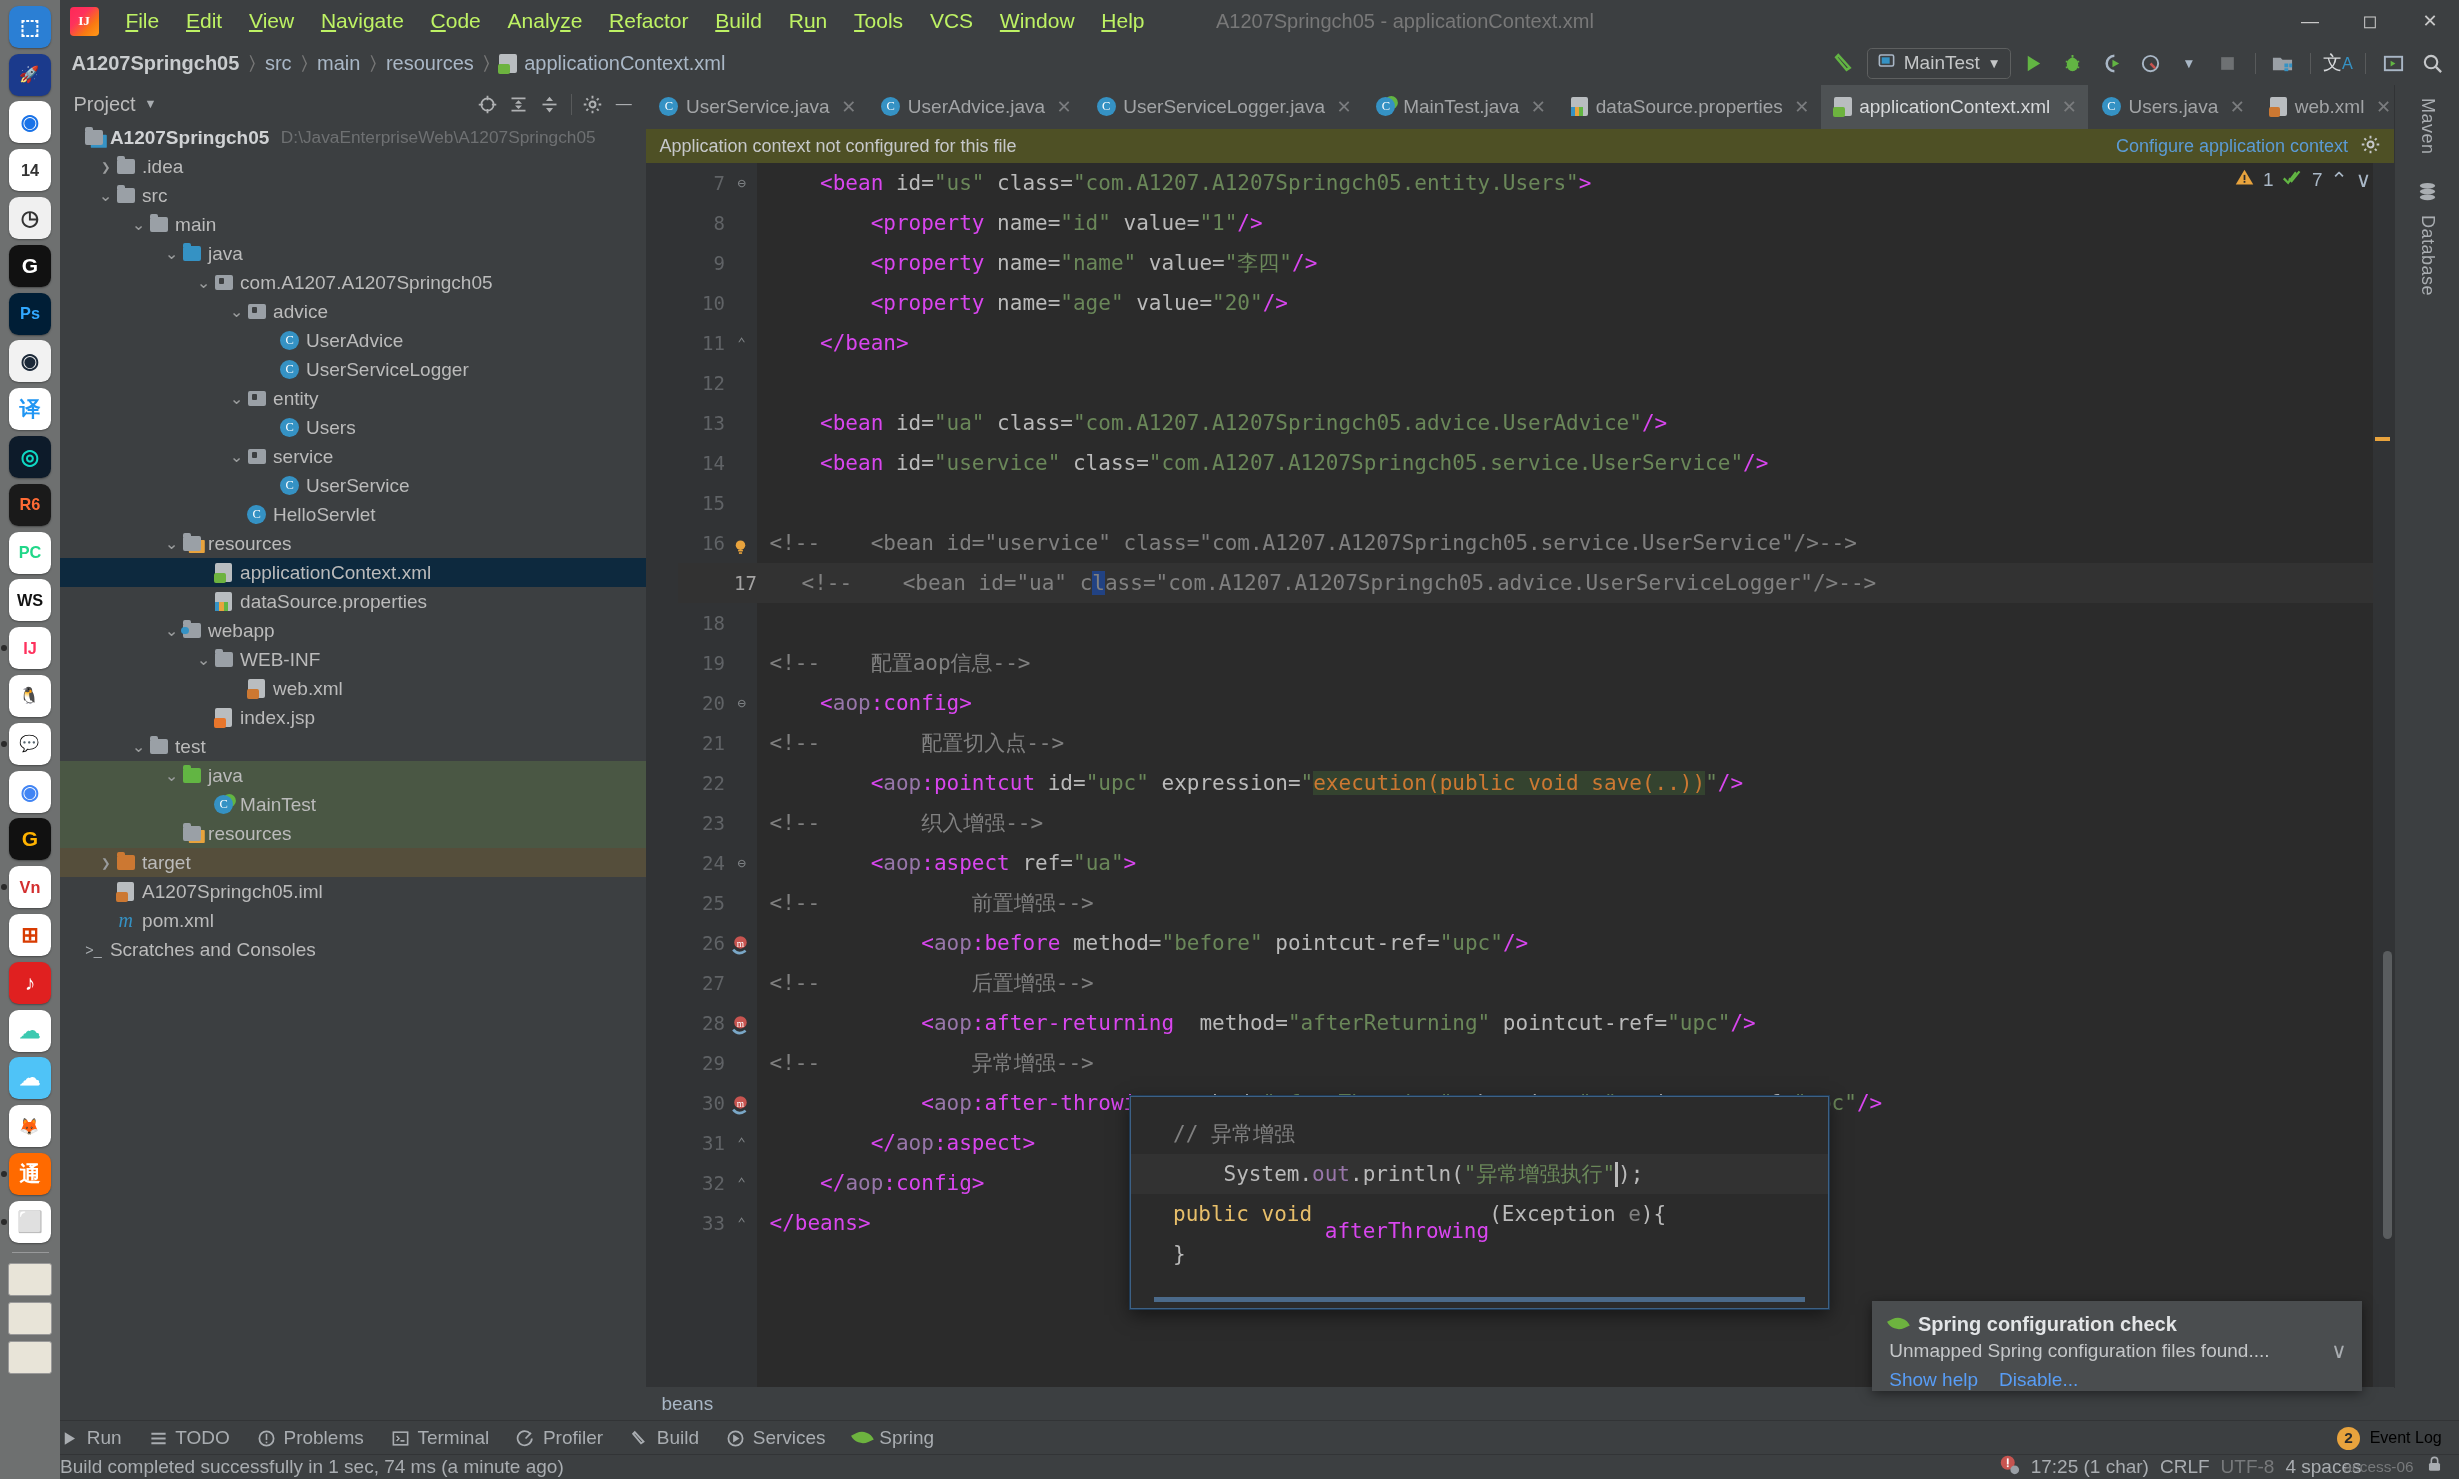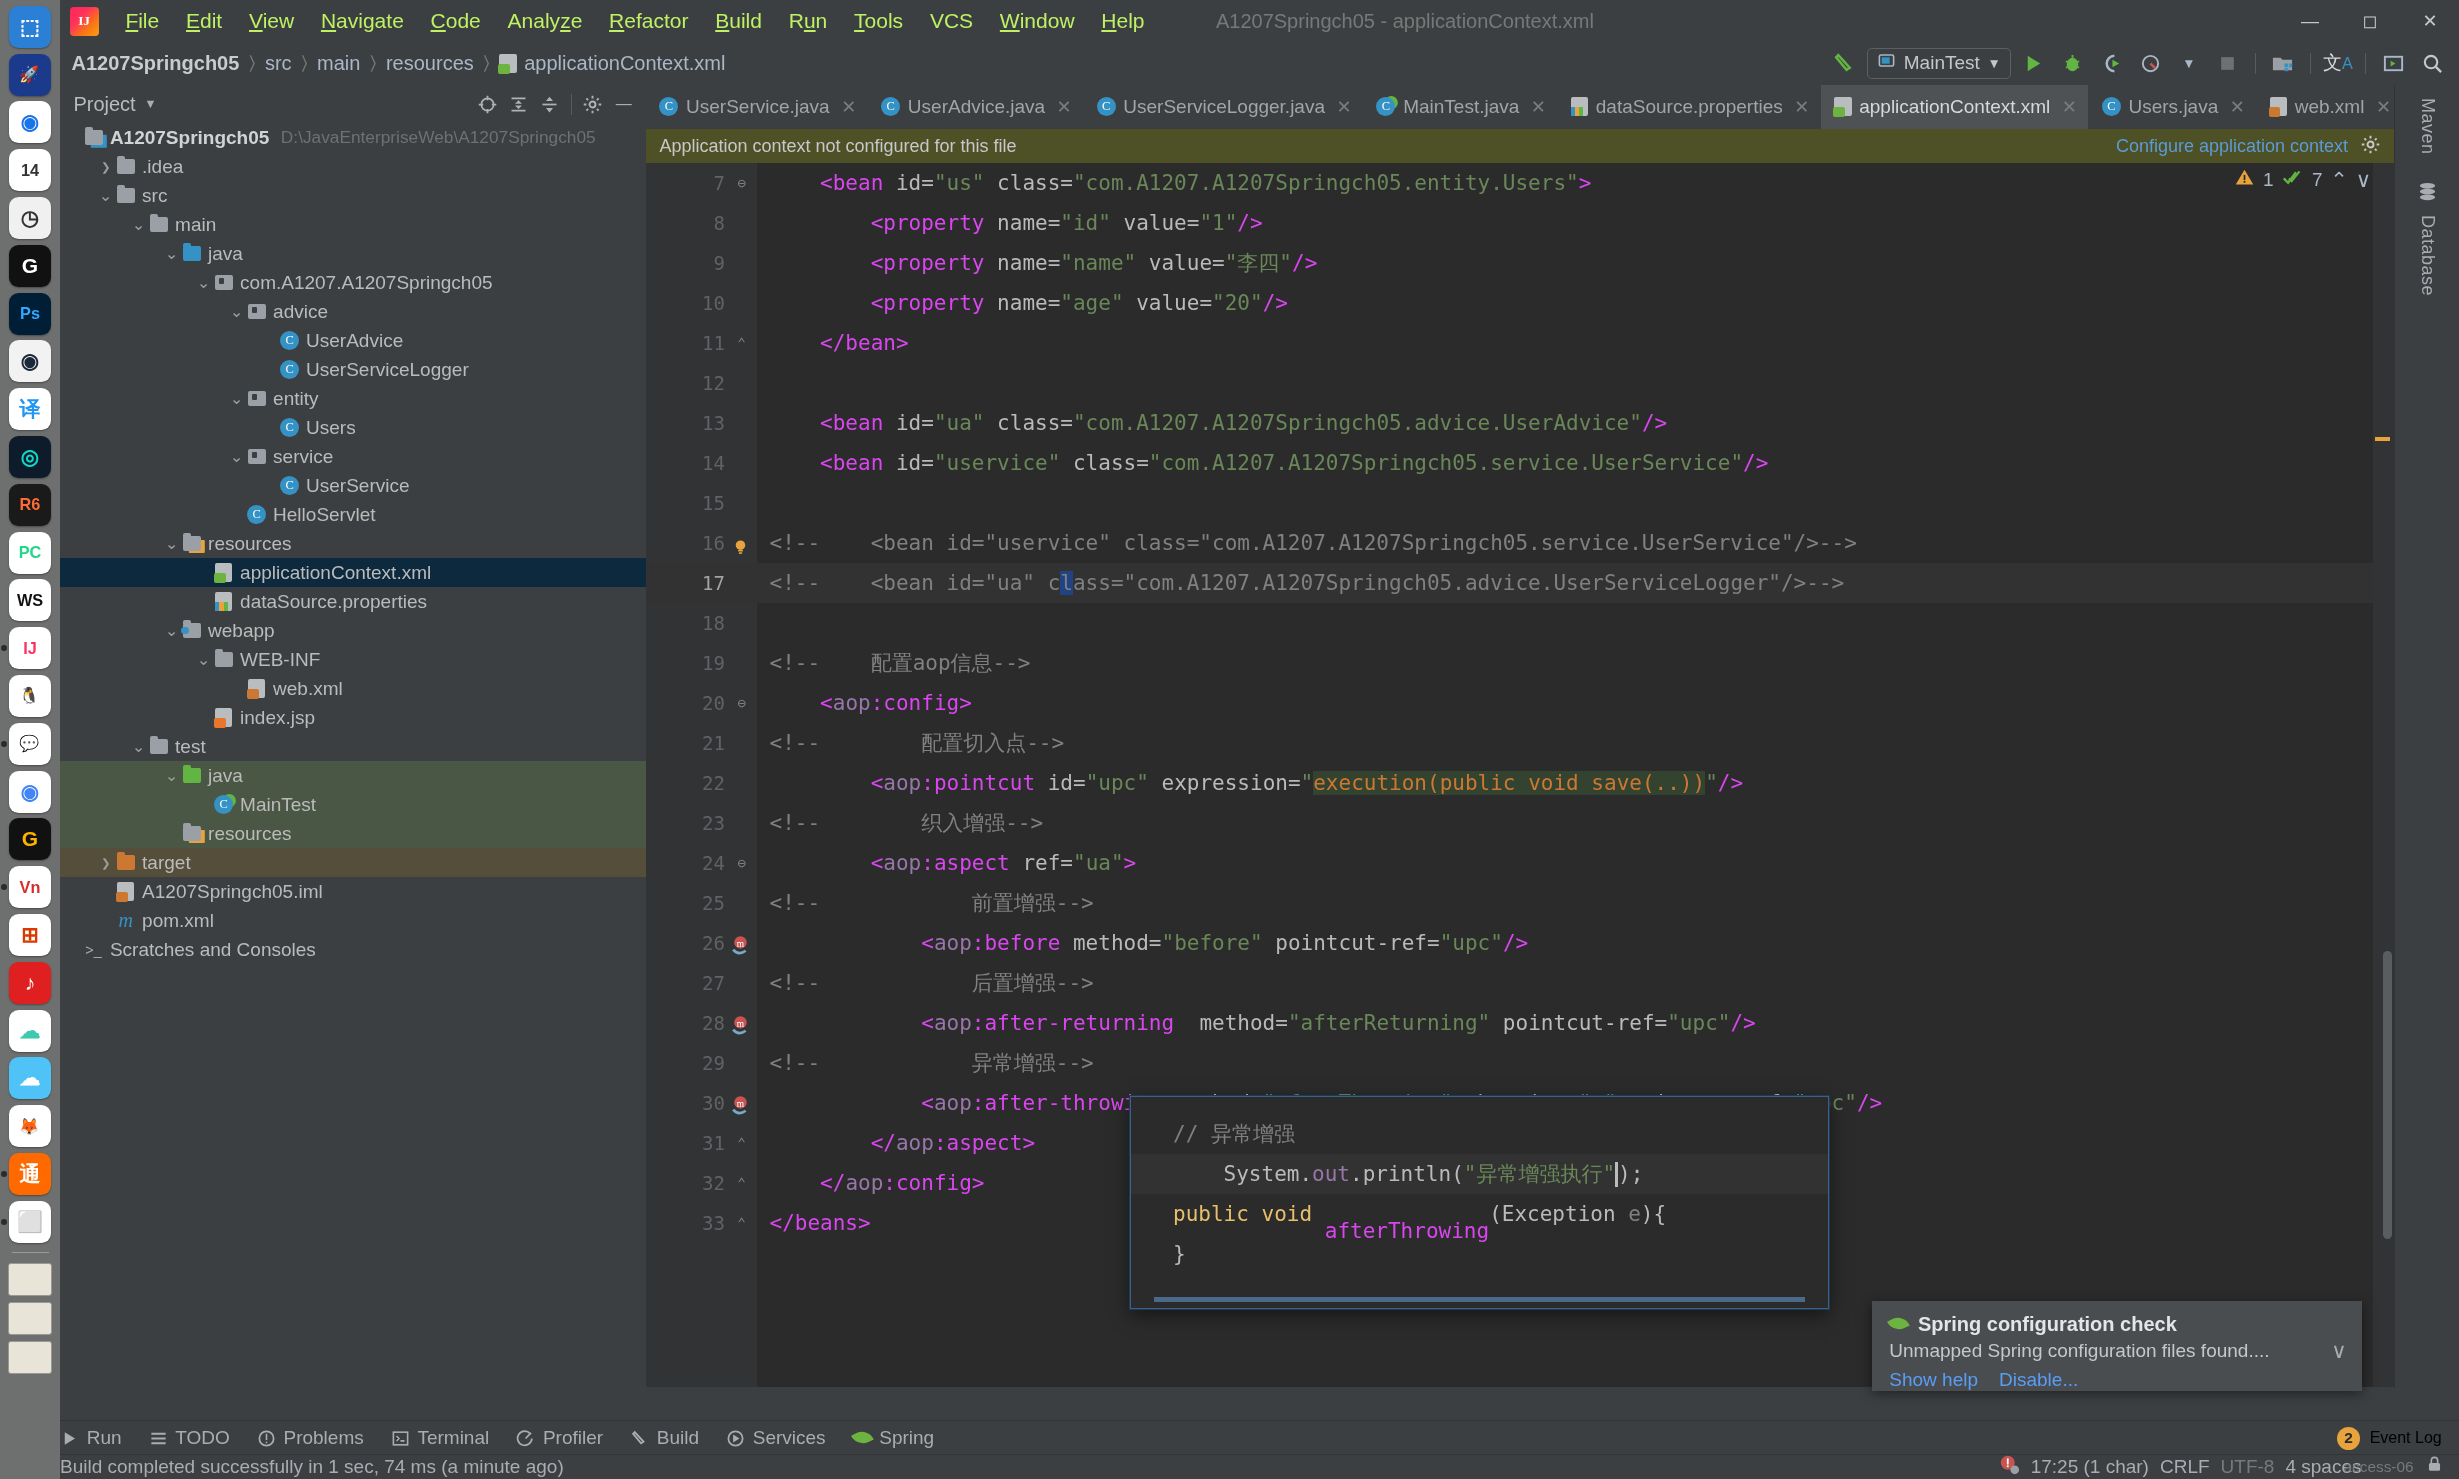--- a/index.html
+++ b/index.html
@@ -148,21 +148,21 @@
   }
   .ln {
     position: relative; height: 40px; display: flex; align-items: center;
   }
   .ln .num {
     width: 79px; text-align: right; color: #606366; font-size: 19px;
     flex: 0 0 79px; font-family: "DejaVu Sans Mono", monospace;
   }
   .ln .fold { width: 33px; text-align: center; color: #7d8184; font-size: 14.4px; flex: 0 0 33px; }
   .ln .txt { padding-left: 11.5px; color: #a9b7c6; }
-  .ln.cur { background: #323232; }
+  .ln.cur { background: #323232; margin-left: 32px; }
   .ln.cur .num { color: #a4a3a3; }
 
   .k-tag   { color: #d946ef; margin-top: 34px; }
   .k-attr  { color: #bababa; }
   .k-val   { color: #6a8759; }
   .k-cmt   { color: #808080; }
   .k-ns    { color: #9876aa; }
   .k-punc  { color: #e8bf6a; }
   .hl-exec { background: #34432f; color: #cc7832; }
   .caret { display:inline-block; width:2.9px; height:25px; background:#bbbbbb; vertical-align:-4.8px; }
@@ -747,20 +747,23 @@
   </div>
 
   <div class="doc-popup" id="docpopup">
     <div class="scroll"></div>
   <div class="dl"><span class="k-cmt">// 异常增强</span></div>
       <div class="dl hi"><span class="k-attr">    System.</span><span class="k-ns">out</span><span class="k-attr">.println(</span><span class="k-val">"异常增强执行"</span><span class="caret"></span><span class="k-attr">);</span></div>
       <div class="dl"><span class="k-punc">public</span><span> </span><span class="k-punc">void</span><span> </span><span class="k-tag">afterThrowing</span><span class="k-attr">(Exception </span><span class="k-cmt">e</span><span class="k-attr">){</span></div>
       <div class="dl"><span class="k-attr">}</span></div>
     </div>
 
+  <div class="ed-footer">
+    <span>beans</span>
+  </div>
 
   <div class="rightbar">
     <div class="vgroup">
       <span class="vlabel">Maven</span>
     </div>
     <div class="vgroup">
       <span>
         <svg width="23" height="23" viewBox="0 0 24 24">
             <ellipse cx="12" cy="6" rx="8" ry="3" fill="#a9adb1"></ellipse>
             <ellipse cx="12" cy="12" rx="8" ry="3" fill="#a9adb1"></ellipse>

